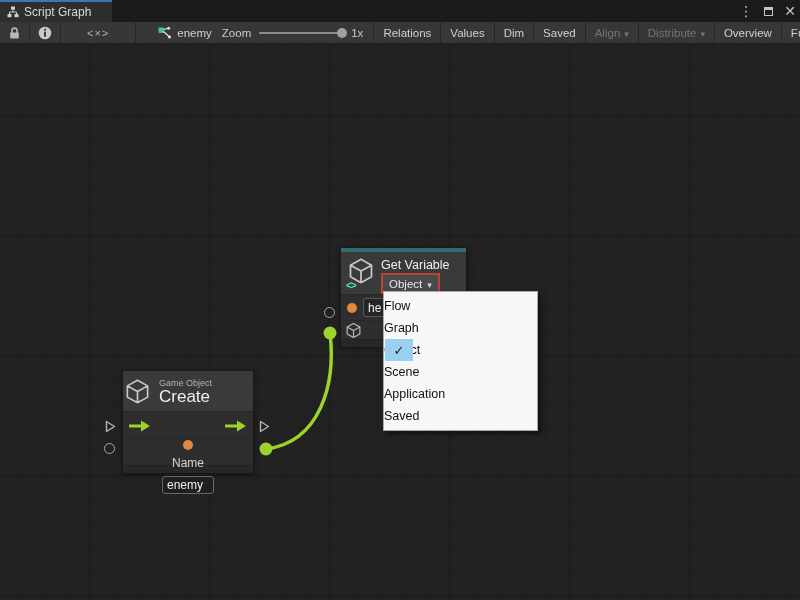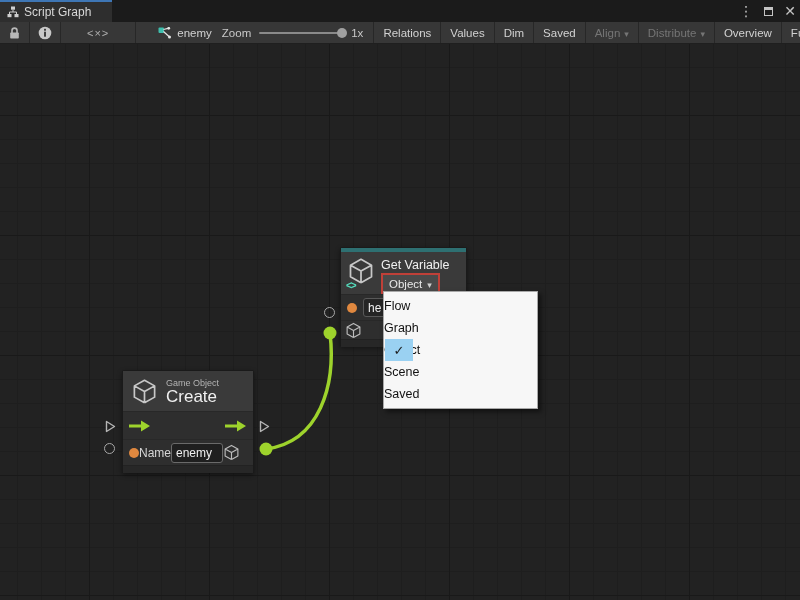--- a/index.html
+++ b/index.html
@@ -39,37 +39,37 @@
       linear-gradient(90deg,  #1e1e1e 1px, transparent 1px),
       linear-gradient(180deg, #1e1e1e 1px, transparent 1px);
     background-size: 120px 100%, 100% 120px, 24px 100%, 100% 24px;
     background-position: 89px 0, 0 71px, 17px 0, 0 23px; }
 
   svg.wires { position:absolute; left:0; top:0; width:800px; height:556px; pointer-events:none; }
 
   
   .node { position:absolute; background:#2e2e2e; border:1px solid #1a1a1a; border-radius:2px;
           box-shadow:0 2px 5px rgba(0,0,0,.45); color:#e8e8e8; }
-  .node-header { background:#3a3a3a; display:flex; align-items:center; gap:8px; padding:6px 8px; }
+  .node-header { background:#3a3a3a; display:flex; align-items:center; gap:8px; padding:6px 1px; }
   .node-cat   { font-size:9px;  color:#b3b3b3; line-height:11px; }
   .node-title { font-size:17px; color:#f0f0f0; line-height:16px; }
   .node-footer { background:#272727; border-top:1px solid #222; }
   .node-row { border-top:1px solid #282828; display:flex; align-items:center; }
   .field { background:#1f1f1f; border:1px solid #6a6a6a; border-radius:3px; color:#efefef;
            font-size:12px; padding:1px 4px; height:20px; font-family:"Liberation Sans",sans-serif; outline:none; }
 
   
   .port-circle { position:absolute; width:11px; height:11px; border:1.5px solid #a8a8a8; border-radius:50%; background:transparent; }
   .orange-dot { width:10px; height:10px; border-radius:50%; background:#e0883f; flex:0 0 auto; }
 
   
   #node-create { left:122px; top:326px; width:132px; height:103px; }
   #node-create .node-header { height:40px; }
   #node-create .row-flow  { height:28px; justify-content:space-between; padding:0 6px; }
-  #node-create .row-value { height:26px; gap:0; padding:0 6px; font-size:12px; color:#d6d6d6; }
+  #node-create .row-value { height:26px; gap:6px; padding:0 6px; font-size:12px; color:#d6d6d6;flex-direction:column; }
   #node-create .node-footer { height:8px; }
   #create-name-field { width:52px; }
 
   
   #node-getvar { left:340px; top:203px; width:127px; height:99px; }
   .teal-bar { height:4px; background:#2e7072; }
   #node-getvar .node-header { height:42px; align-items:flex-start; padding:5px 6px 0 6px; gap:6px; }
   .gv-icon-wrap { position:relative; width:28px; height:32px; }
   .gv-code { position:absolute; left:-1px; bottom:-2px; color:#54e0c0; font-weight:bold; font-size:10px; letter-spacing:-1px; }
   .kind-btn { display:inline-flex; align-items:center; gap:5px; background:#4a4a4a; border:2px solid #c04038;
@@ -248,17 +248,18 @@
     </svg>
 
     <div class="menu">
       <div class="menu-item">Flow</div>
       <div class="menu-item">Graph</div>
       <div class="menu-item">
         <div class="menu-check">✓</div>
         <span>Object</span>
       </div>
       <div class="menu-item">Scene</div>
+      <div class="menu-item">Application</div>
       <div class="menu-item">Saved</div>
     </div>
 
   </div>
 </div>
 
 </body></html>

